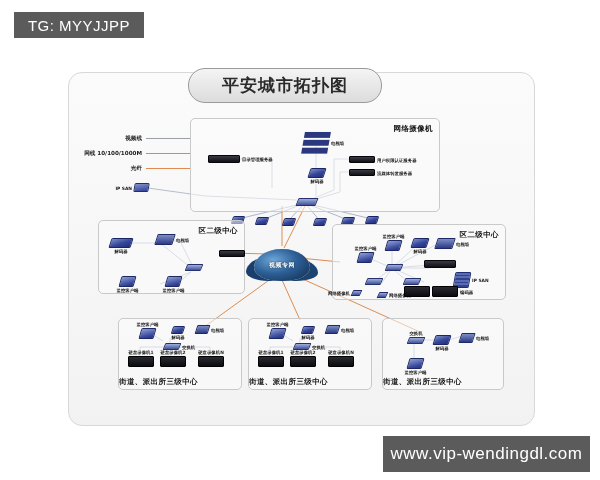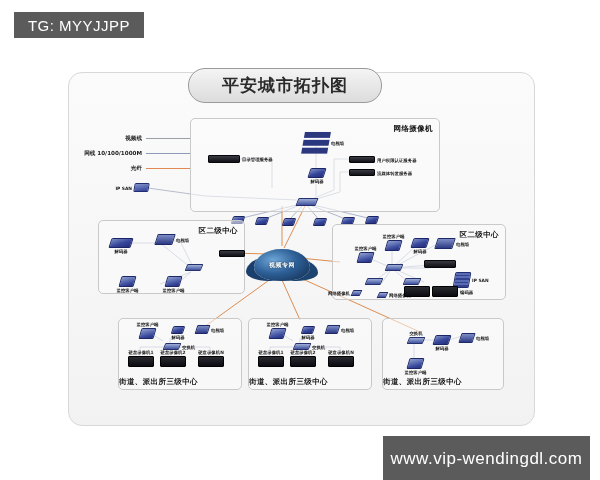--- a/index.html
+++ b/index.html
@@ -7,21 +7,21 @@
     width:600px;height:480px;background:#ffffff;overflow:hidden;position:relative;
     font-family:"Liberation Sans","DejaVu Sans",sans-serif;
   }
   
   .badge{
     position:absolute;background:#5b5b5b;color:#ffffff;
     display:flex;align-items:center;justify-content:center;
     letter-spacing:.5px;
   }
   #tg-badge{left:14px;top:12px;width:130px;height:26px;font-size:15px;}
-  #site-badge{left:383px;top:436px;width:207px;height:45px;font-size:17px;}
+  #site-badge{left:383px;top:436px;width:207px;height:36px;font-size:17px;}
 
   
   #card{
     position:absolute;left:68px;top:72px;width:465px;height:352px;
     background:linear-gradient(180deg,#fbfbfb 0%,#f2f2f2 100%);
     border:1px solid #d8d8d8;border-radius:14px;
   }
   
   #title-pill{
     position:absolute;left:188px;top:68px;width:192px;height:33px;

